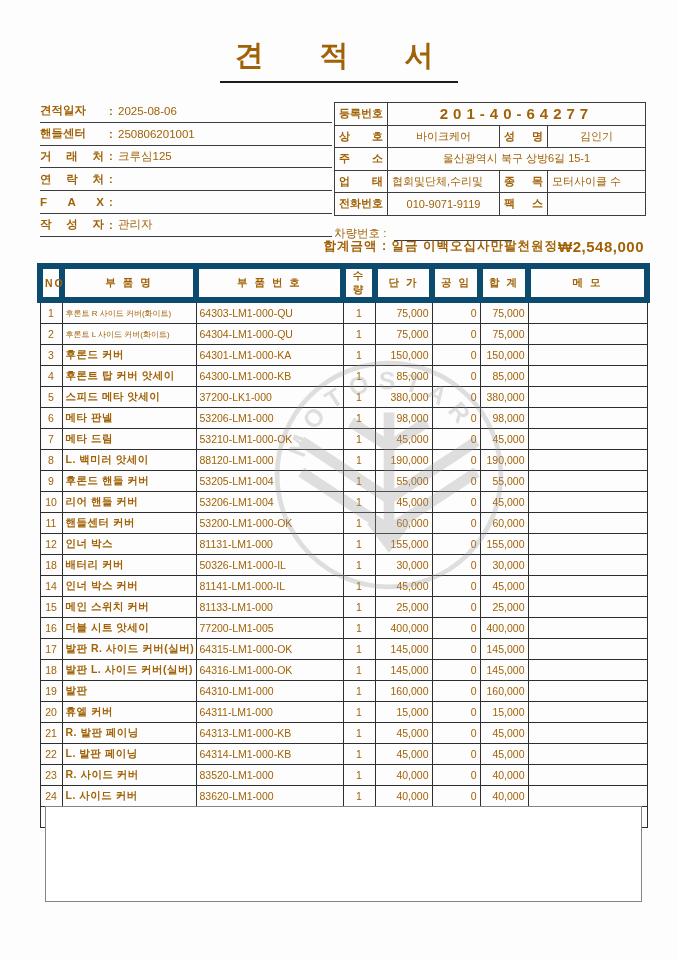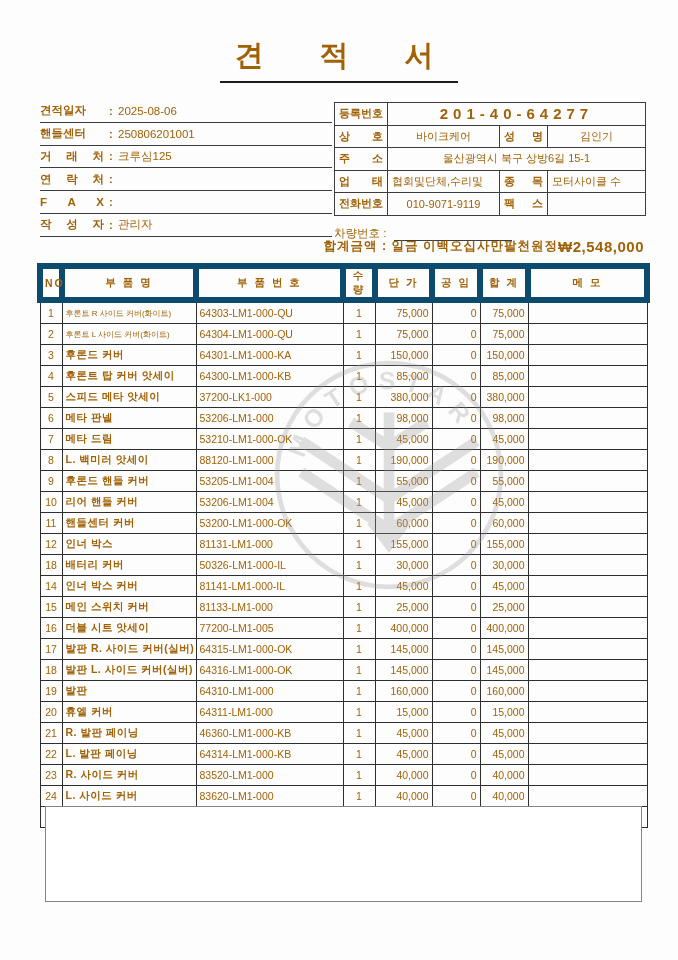--- a/index.html
+++ b/index.html
@@ -359,21 +359,21 @@
           <td class="c-part">64311-LM1-000</td>
           <td class="c-qty">1</td>
           <td class="c-price">15,000</td>
           <td class="c-labor">0</td>
           <td class="c-total">15,000</td>
           <td class="c-memo"></td>
         </tr>
         <tr>
           <td class="c-no">21</td>
           <td class="c-name">R. 발판 페이닝</td>
-          <td class="c-part">46360-LM1-000-KB</td>
+          <td class="c-part">64313-LM1-000-KB</td>
           <td class="c-qty">1</td>
           <td class="c-price">45,000</td>
           <td class="c-labor">0</td>
           <td class="c-total">45,000</td>
           <td class="c-memo"></td>
         </tr>
         <tr>
           <td class="c-no">22</td>
           <td class="c-name">L. 발판 페이닝</td>
           <td class="c-part">64314-LM1-000-KB</td>

